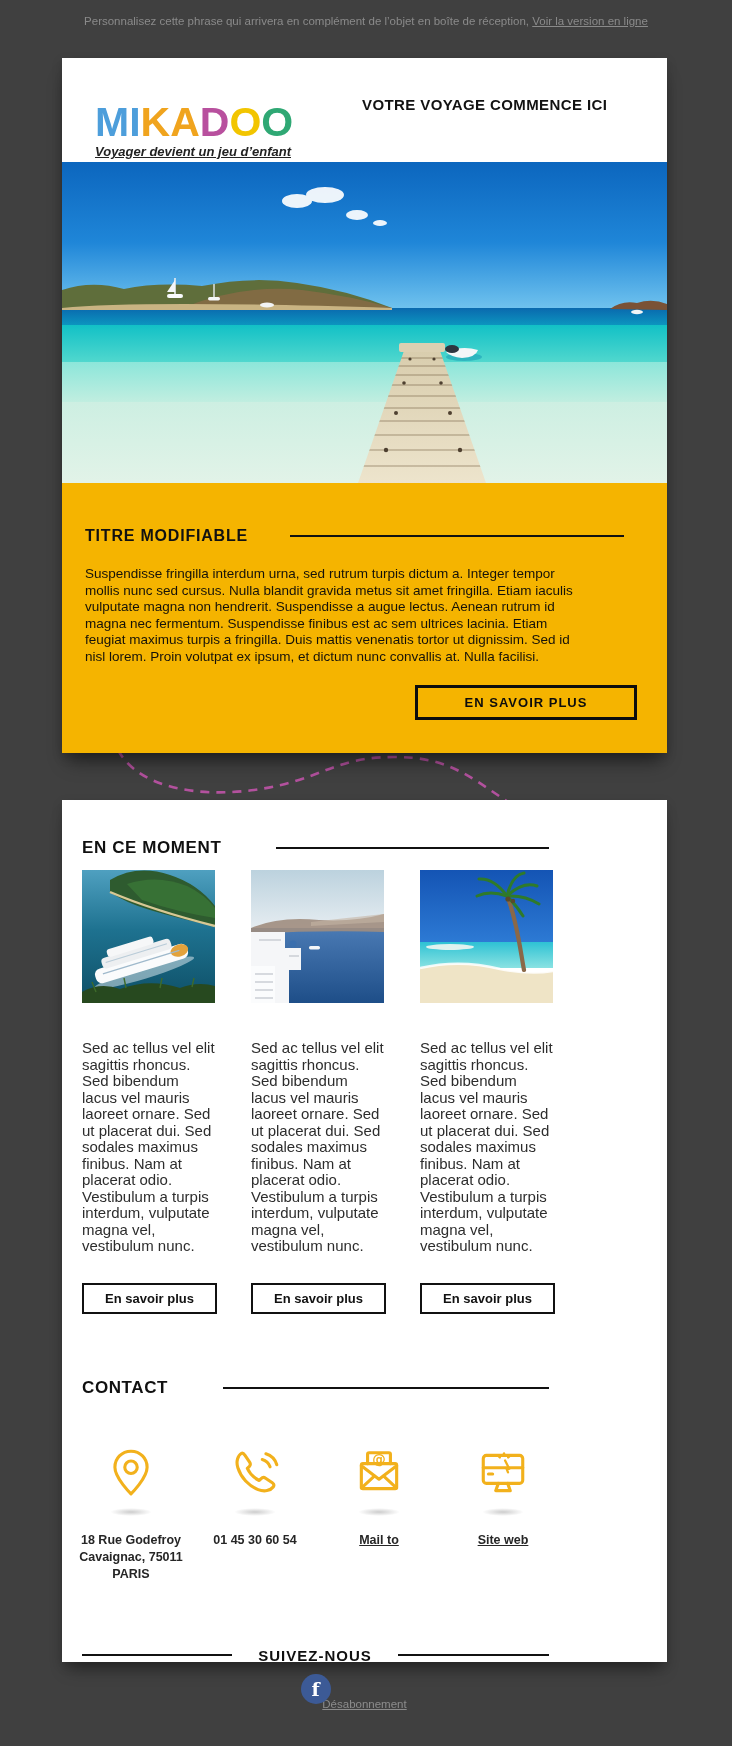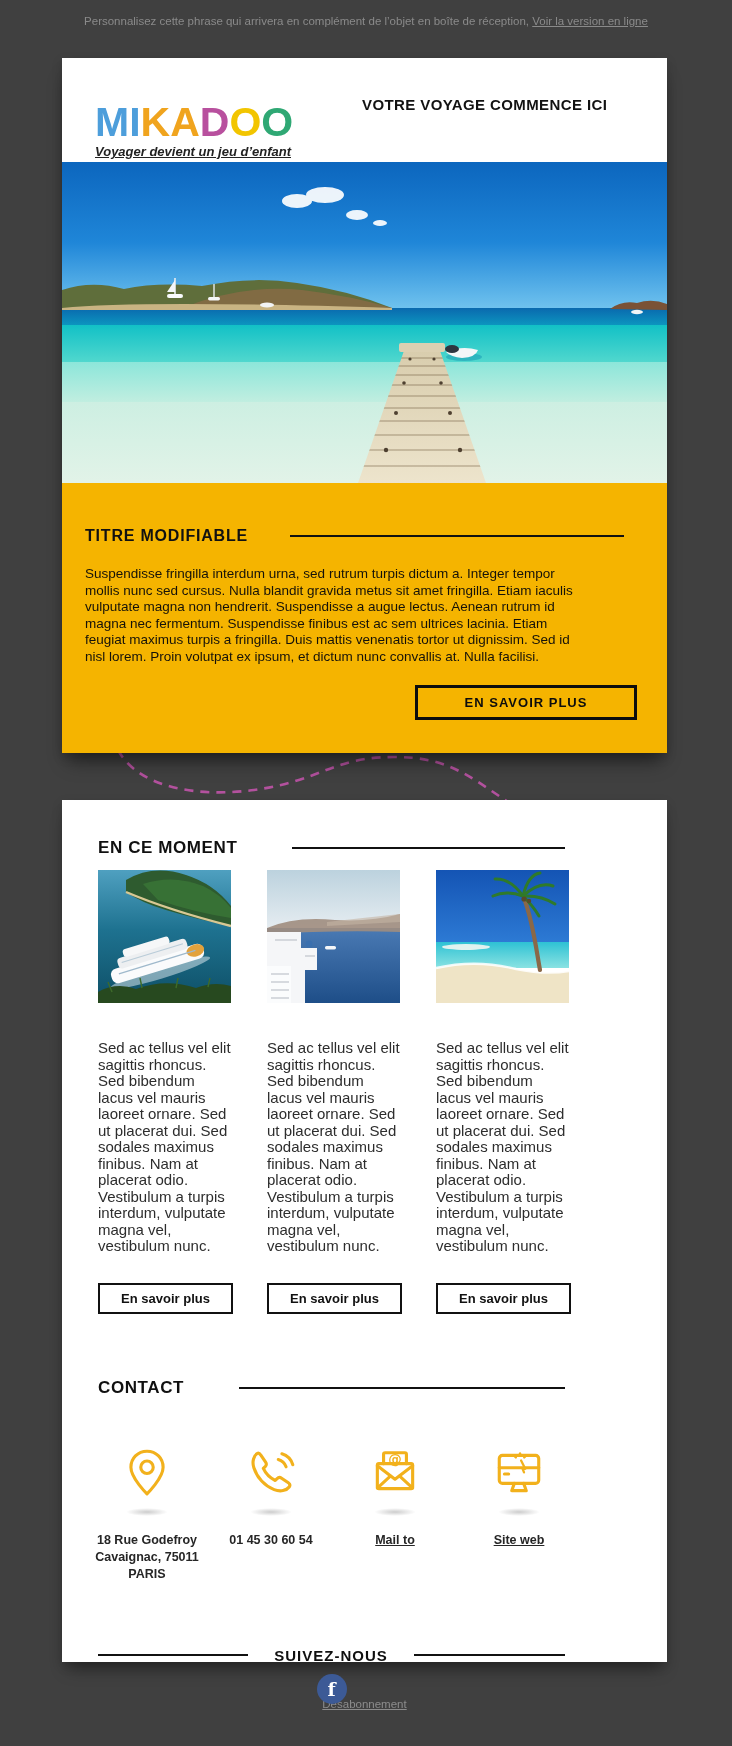--- a/index.html
+++ b/index.html
@@ -25,21 +25,21 @@
   .rule{flex:1;border-top:2px solid #111;margin-left:42px;}
   .feature-body{margin:21px 20px 0 23px;width:505px;font-size:13.5px;line-height:16.5px;color:#151209;}
   .btn-big{position:absolute;right:30px;top:202px;width:222px;height:35px;box-sizing:border-box;
            border:3px solid #0d0d0d;background:transparent;display:flex;align-items:center;justify-content:center;
            font-size:13px;font-weight:700;letter-spacing:1px;color:#0d0d0d;cursor:pointer;}
   
   .divider{position:absolute;left:62px;top:748px;width:605px;height:60px;z-index:1;pointer-events:none;}
   
   .card2{position:absolute;left:62px;top:800px;width:605px;height:862px;background:#fff;z-index:2;
          box-shadow:0 12px 16px -6px rgba(0,0,0,.4),0 4px 10px rgba(0,0,0,.15);}
-  .content{margin-left:36px;width:467px;}
+  .content{margin-left:20px;width:467px;}
   .sec-row{display:flex;align-items:center;padding-top:38px;}
   .sec-title{font-size:17px;font-weight:700;letter-spacing:.6px;color:#101010;white-space:nowrap;}
   .sec-row .rule{margin-left:55px;}
   .cols{display:flex;gap:36px;margin-top:12px;}
   .col{width:133px;}
   .thumb{width:133px;height:133px;line-height:0;overflow:hidden;}
   .col-text{margin-top:37px;font-size:15px;line-height:16.5px;color:#2d2d2d;}
   .btn-small{margin-top:28px;width:135px;height:31px;box-sizing:border-box;border:2px solid #111;
              background:#fff;display:flex;align-items:center;justify-content:center;
              font-size:13px;font-weight:700;color:#111;cursor:pointer;}

